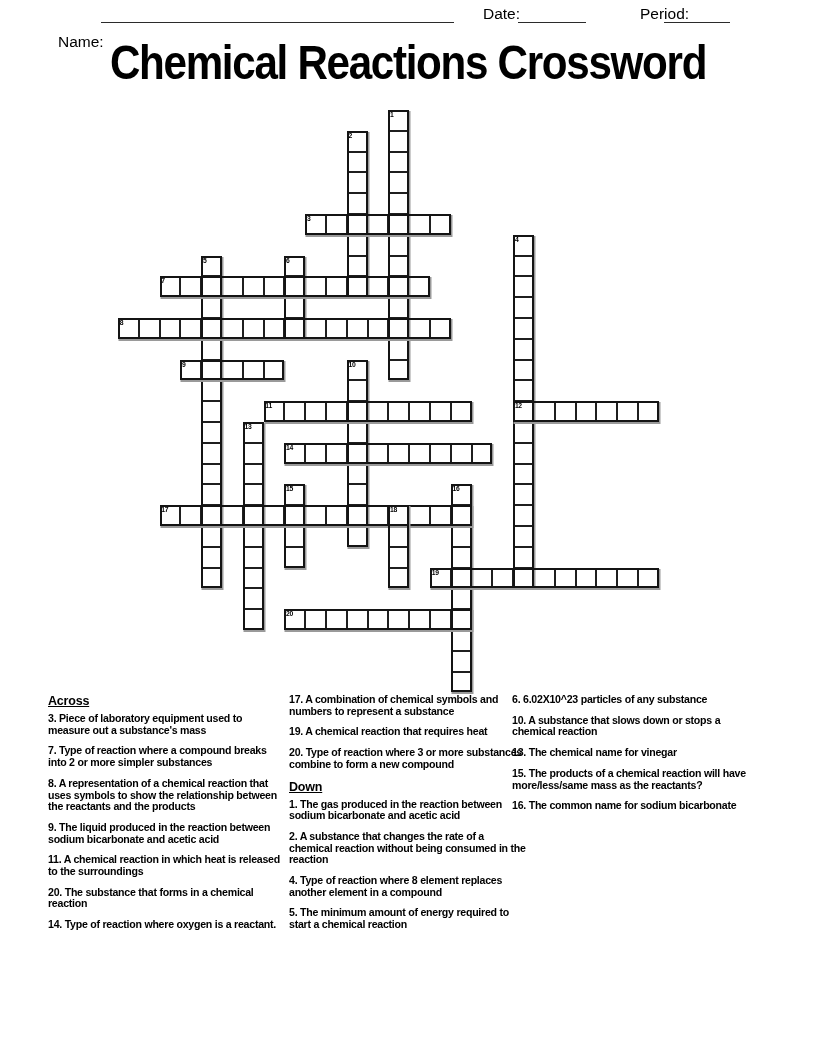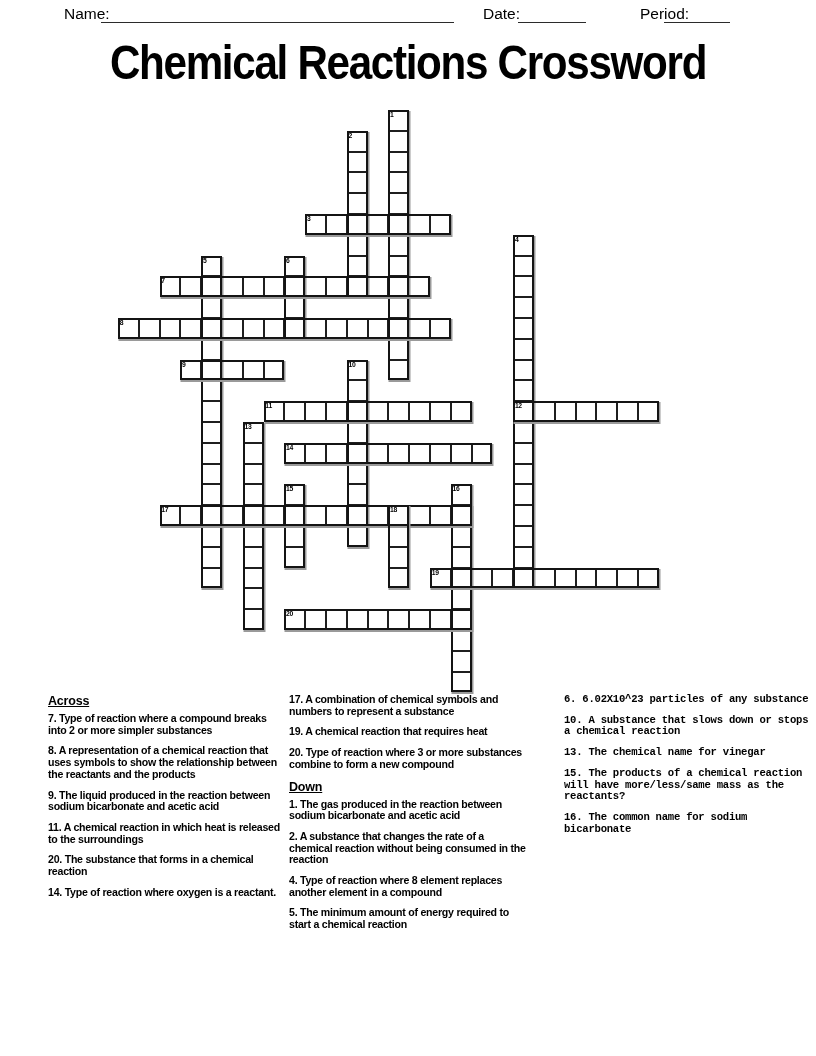--- a/index.html
+++ b/index.html
@@ -5,21 +5,21 @@
   html,body{margin:0;padding:0;}
   body{
     width:816px;height:1056px;position:relative;overflow:hidden;
     background:#ffffff;color:#000;
     font-family:"Liberation Sans", sans-serif;
   }
   
   .header{position:absolute;top:4px;left:48px;width:700px;height:24px;font-size:15.5px;}
   .hdr-label{position:absolute;top:1px;white-space:nowrap;}
   .hdr-line{position:absolute;top:0;height:18px;border-bottom:1.6px solid #2b2b2b;}
-  #name-label{left:16px;}
+  #name-label{left:10px;margin-top:28px;}
   #name-line{left:53px;width:353px;}
   #date-label{left:400px;margin-left:35px;}
   #date-line{left:470px;width:68px;}
   #period-label{left:592px;}
   #period-line{left:616px;width:66px;}
   
   .title{
     position:absolute;top:34px;left:0;width:816px;text-align:center;
     font-size:49px;font-weight:bold;letter-spacing:-1.5px;
     transform:scaleX(0.86);
@@ -36,21 +36,21 @@
     box-shadow:1px 1.5px 0 0.5px #9a9a9a;
   }
   .cellnum{
     position:absolute;font-size:6.8px;line-height:7px;font-weight:bold;
     pointer-events:none;letter-spacing:-0.3px;
   }
   
   .clue-col{position:absolute;top:694px;}
   #clue-col-1{left:48px;width:238px;}
   #clue-col-2{left:289px;width:238px;}
-  #clue-col-3{left:564px;width:246px;font-family:Liberation Mono, monospace;}
+  #clue-col-3{left:512px;width:246px;}
   .clue-heading{
     font-size:12.5px;font-weight:bold;text-decoration:underline;
     margin:0 0 5px 0;letter-spacing:-0.2px;
   }
   .clue{
     font-size:10.6px;line-height:11.7px;font-weight:bold;
     letter-spacing:-0.25px;margin:0 0 9px 0;
   }
 </style>
 </head>
@@ -281,20 +281,21 @@
     <span class="cellnum" style="left: 168.1px; top: 375.4px;">15</span>
     <span class="cellnum" style="left: 334.5px; top: 375.4px;">16</span>
     <span class="cellnum" style="left: 43.3px; top: 396.2px;">17</span>
     <span class="cellnum" style="left: 272.1px; top: 396.2px;">18</span>
     <span class="cellnum" style="left: 313.7px; top: 458.6px;">19</span>
     <span class="cellnum" style="left: 168.1px; top: 500.2px;">20</span>
   </div>
 
 <div class="clue-col" id="clue-col-1">
     <div class="clue-heading">Across</div>
+    <div class="clue"><span>3. </span><span>Piece of laboratory equipment used to measure out a substance's mass</span></div>
     <div class="clue"><span>7. </span><span>Type of reaction where a compound breaks into 2 or more simpler substances</span></div>
     <div class="clue"><span>8. </span><span>A representation of a chemical reaction that uses symbols to show the relationship between the reactants and the products</span></div>
     <div class="clue"><span>9. </span><span>The liquid produced in the reaction between sodium bicarbonate and acetic acid</span></div>
     <div class="clue"><span>11. </span><span>A chemical reaction in which heat is released to the surroundings</span></div>
     <div class="clue"><span>20. </span><span>The substance that forms in a chemical reaction</span></div>
     <div class="clue"><span>14. </span><span>Type of reaction where oxygen is a reactant.</span></div>
   </div>
 <div class="clue-col" id="clue-col-2">
     <div class="clue"><span>17. </span><span>A combination of chemical symbols and numbers to represent a substance</span></div>
     <div class="clue"><span>19. </span><span>A chemical reaction that requires heat</span></div>

